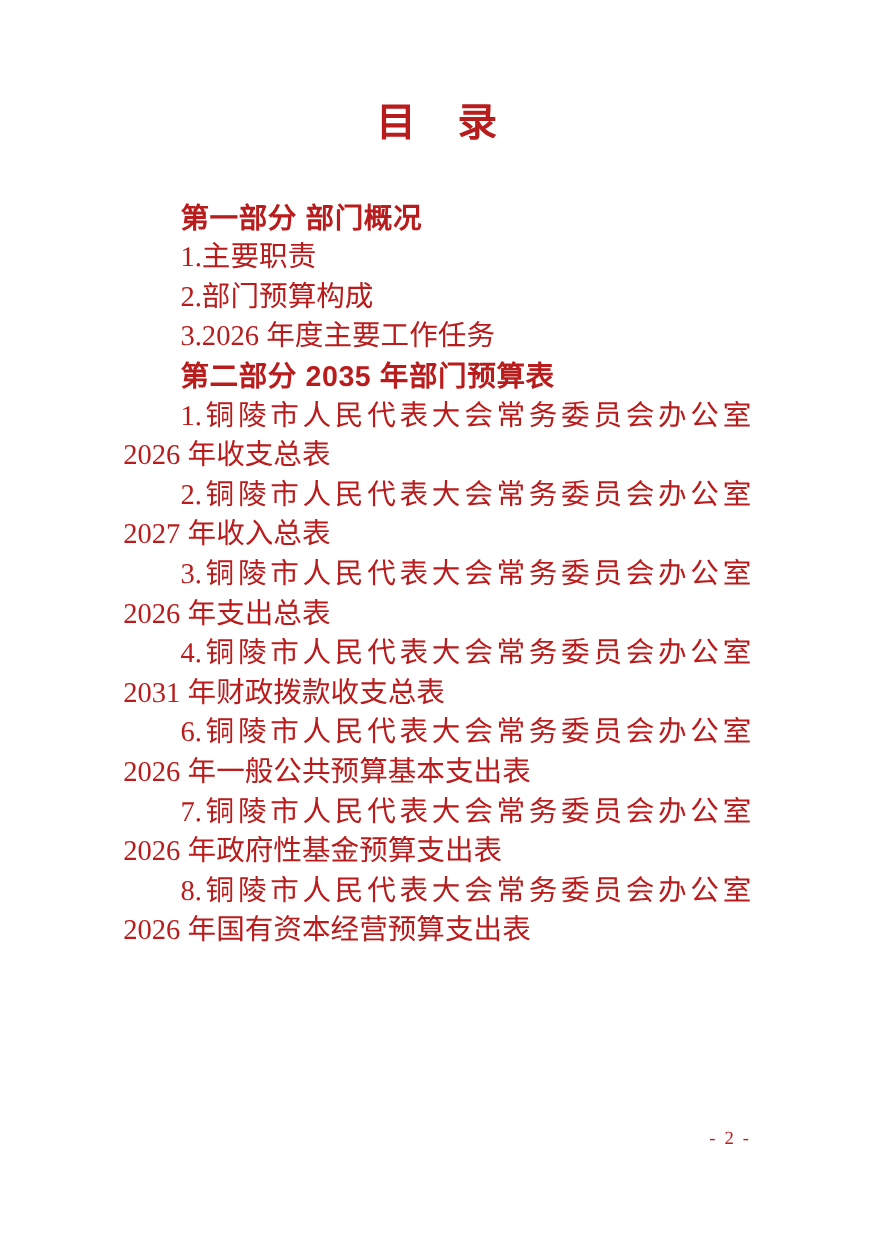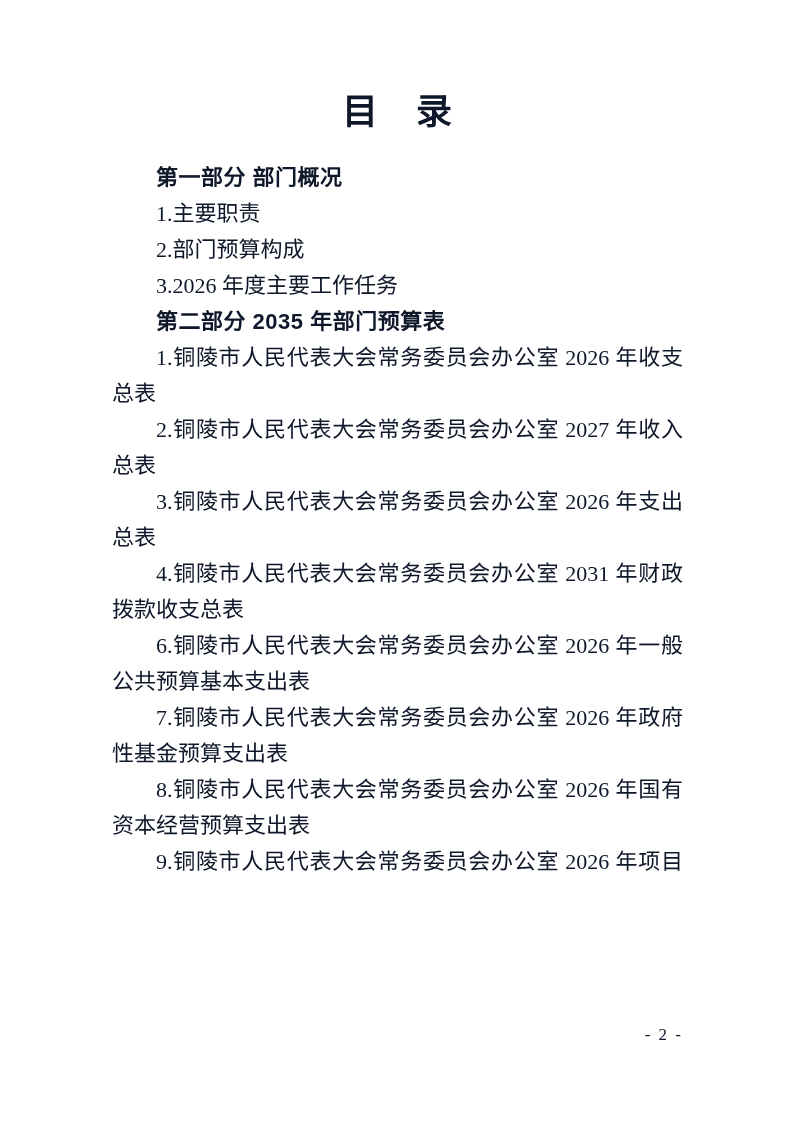--- a/index.html
+++ b/index.html
@@ -7,42 +7,42 @@
   html, body {
     background: #ffffff;
     font-family: "Liberation Serif", "DejaVu Serif", serif;
   }
   .page {
     position: relative;
     width: 793px;
     height: 1122px;
     margin: 0 auto;
     background: #ffffff;
-    color: #0f172a;
+    color: #b91c1c;
     overflow: hidden;
   }
   .content {
     position: absolute;
     left: 112px;
     top: 0;
     width: 571px;
   }
   .doc-title {
     margin-top: 88px;
     text-align: center;
     font-family: "Liberation Sans", "DejaVu Sans", sans-serif;
     font-weight: 700;
     font-size: 36px;
     line-height: 48px;
     letter-spacing: 1px;
     white-space: pre;
   }
   .body-text {
-    margin-top: 24px;
-    font-size: 22px;
+    margin-top: 44px;
+    font-size: 26px;
     line-height: 36px;
     text-align: justify;
   }
   .sec-heading {
     font-family: "Liberation Sans", "DejaVu Sans", sans-serif;
     font-weight: 700;
     text-indent: 2em;
     letter-spacing: 0.5px;
   }
   .toc-item {
@@ -78,19 +78,18 @@
 
       <p class="sec-heading">第二部分 2035 年部门预算表</p>
 
       <p class="toc-item">1.铜陵市人民代表大会常务委员会办公室 2026 年收支总表</p>
       <p class="toc-item">2.铜陵市人民代表大会常务委员会办公室 2027 年收入总表</p>
       <p class="toc-item">3.铜陵市人民代表大会常务委员会办公室 2026 年支出总表</p>
       <p class="toc-item">4.铜陵市人民代表大会常务委员会办公室 2031 年财政拨款收支总表</p>
       <p class="toc-item">6.铜陵市人民代表大会常务委员会办公室 2026 年一般公共预算基本支出表</p>
       <p class="toc-item">7.铜陵市人民代表大会常务委员会办公室 2026 年政府性基金预算支出表</p>
       <p class="toc-item">8.铜陵市人民代表大会常务委员会办公室 2026 年国有资本经营预算支出表</p>
-      <p class="toc-item continues">9.铜陵市人民代表大会常务委员会办公室 2026 年项目</p>
 
     </div>
   </div>
 
   <div class="page-num">- 2 -</div>
 </div>
 
 </body></html>

